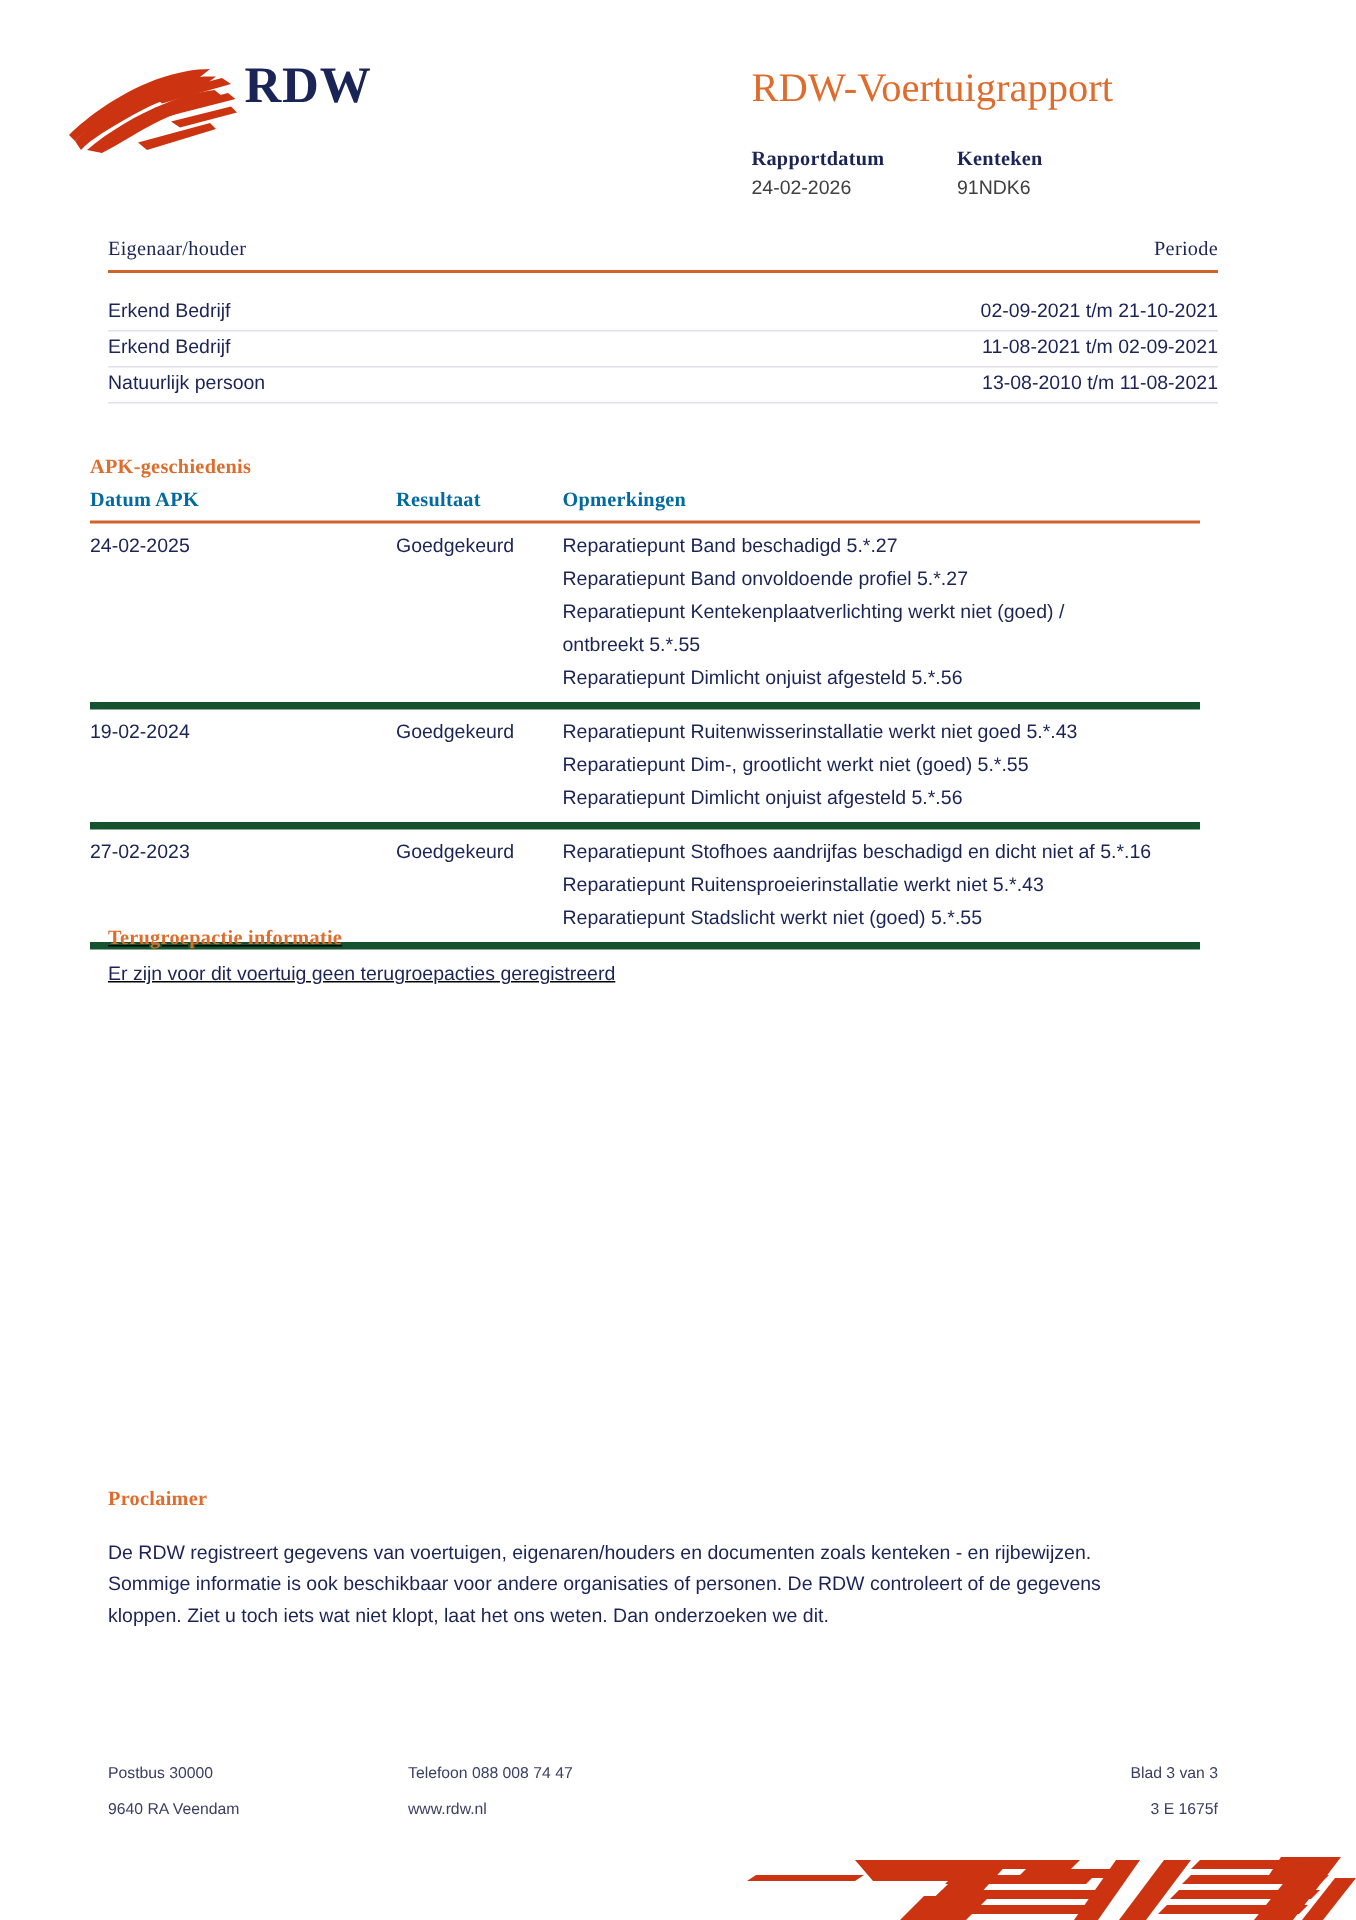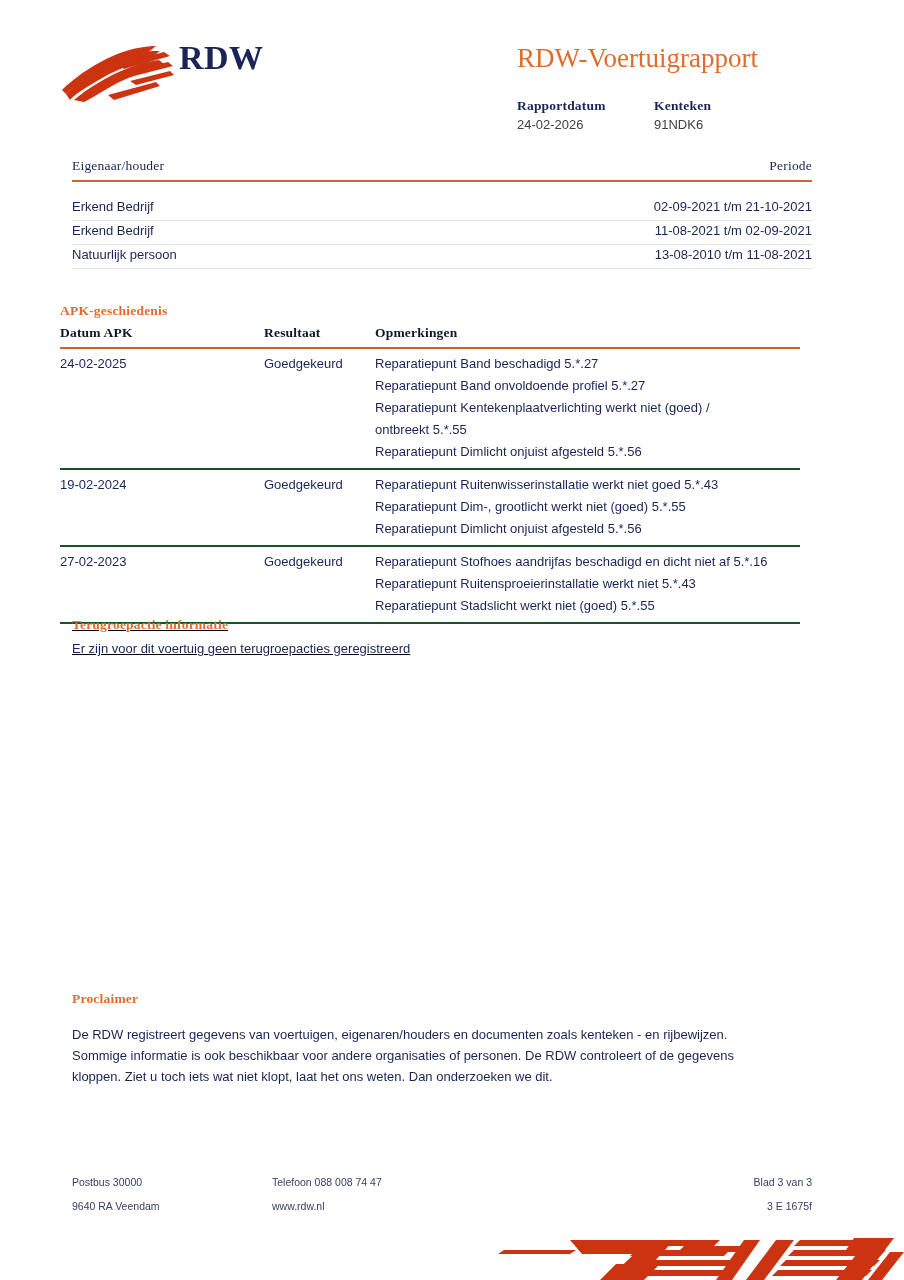--- a/index.html
+++ b/index.html
@@ -13,21 +13,21 @@
     position: relative;
     width: 904px;
     height: 1280px;
     background: #ffffff;
     overflow: hidden;
   }
 
   
   .header {
     position: absolute;
-    left: 16px; top: 0;
+    left: 0; top: 0;
     width: 836px; height: 145px;
   }
   .logo-mark {
     position: absolute;
     left: 44px; top: 42px;
     width: 122px; height: 62px;
   }
   .logo-word {
     position: absolute;
     left: 163px; top: 41px;
@@ -115,30 +115,30 @@
   .apk-head {
     display: flex;
     margin-top: 5px;
     padding-bottom: 6px;
     border-bottom: 2px solid #d2622c;
   }
   .apk-head span {
     font-family: "Liberation Serif", serif;
     font-weight: bold;
     font-size: 13.5px;
-    color: #0f172a;
+    color: #0369a1;
     letter-spacing: 0.2px;
   }
   .col-date { width: 204px; flex: none; }
   .col-result { width: 111px; flex: none; }
   .col-remarks { flex: 1; }
 
   .apk-row {
     display: flex;
-    border-bottom: 2px solid #14532d;
+    border-bottom: 5px solid #14532d;
     padding: 4px 0 5px 0;
     font-size: 13px;
     color: #1b2456;
   }
   .apk-row .col-date,
   .apk-row .col-result { line-height: 22px; }
   .remark-line { line-height: 22px; }
 
   
   .recall-section {

